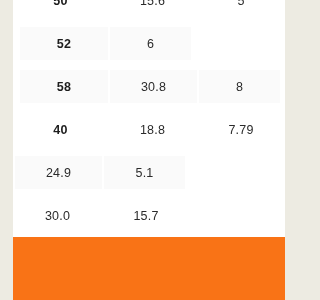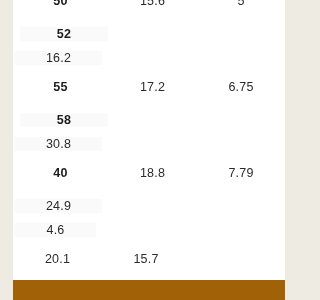--- a/index.html
+++ b/index.html
@@ -25,21 +25,21 @@
     overflow: hidden;
   }
 
   
   #card {
     position: absolute;
     left: 13px;
     top: 0;
     width: 272px;
     height: 300px;
-    background: #a16207;
+    background: #f97316;
     overflow: hidden;
   }
 
   
   #table {
     position: absolute;
     left: 0;
     top: -21px;
     width: 272px;
   }
@@ -62,21 +62,21 @@
     letter-spacing: 0.2px;
     box-sizing: border-box;
     background: transparent;
   }
 
   .cell.c1 { width: 95px; font-weight: 700; color: #1d1d1d; }
   .cell.c2 { width: 89px; font-weight: 400; color: #2b2b2b; }
   .cell.c3 { width: 88px; font-weight: 400; color: #2b2b2b; }
 
   
-  .row.striped { background: #ffffff; flex-direction: column; }
+  .row.striped { background: #ffffff; }
   .row.striped .cell {
     background: #fafafa;
     margin: 5px 0;
     height: 33px;
   }
   .row.striped .cell.c1 {
     width: 88px;
     margin-left: 7px;
     margin-right: 0;
   }
@@ -97,41 +97,35 @@
 <div id="page">
   <div id="card">
     <div id="table">
         <div class="row">
           <div class="cell c1">50</div>
           <div class="cell c2">15.6</div>
           <div class="cell c3">5</div>
         </div>
         <div class="row striped">
           <div class="cell c1">52</div>
-          <div class="cell c2">16.2</div>
           <div class="cell c3">6</div>
-        </div>
-        <div class="row">
-          <div class="cell c1">55</div>
-          <div class="cell c2">17.2</div>
-          <div class="cell c3">6.75</div>
         </div>
         <div class="row striped">
           <div class="cell c1">58</div>
           <div class="cell c2">30.8</div>
           <div class="cell c3">8</div>
         </div>
         <div class="row">
           <div class="cell c1">40</div>
           <div class="cell c2">18.8</div>
           <div class="cell c3">7.79</div>
         </div>
         <div class="row striped">
           <div class="cell c2">24.9</div>
-          <div class="cell c3">4.6</div>
+          <div class="cell c3">5.1</div>
         </div>
         <div class="row">
-          <div class="cell c2">20.1</div>
+          <div class="cell c2">30.0</div>
           <div class="cell c3">15.7</div>
         </div>
       </div>
   </div>
 </div>
 
 </body></html>

